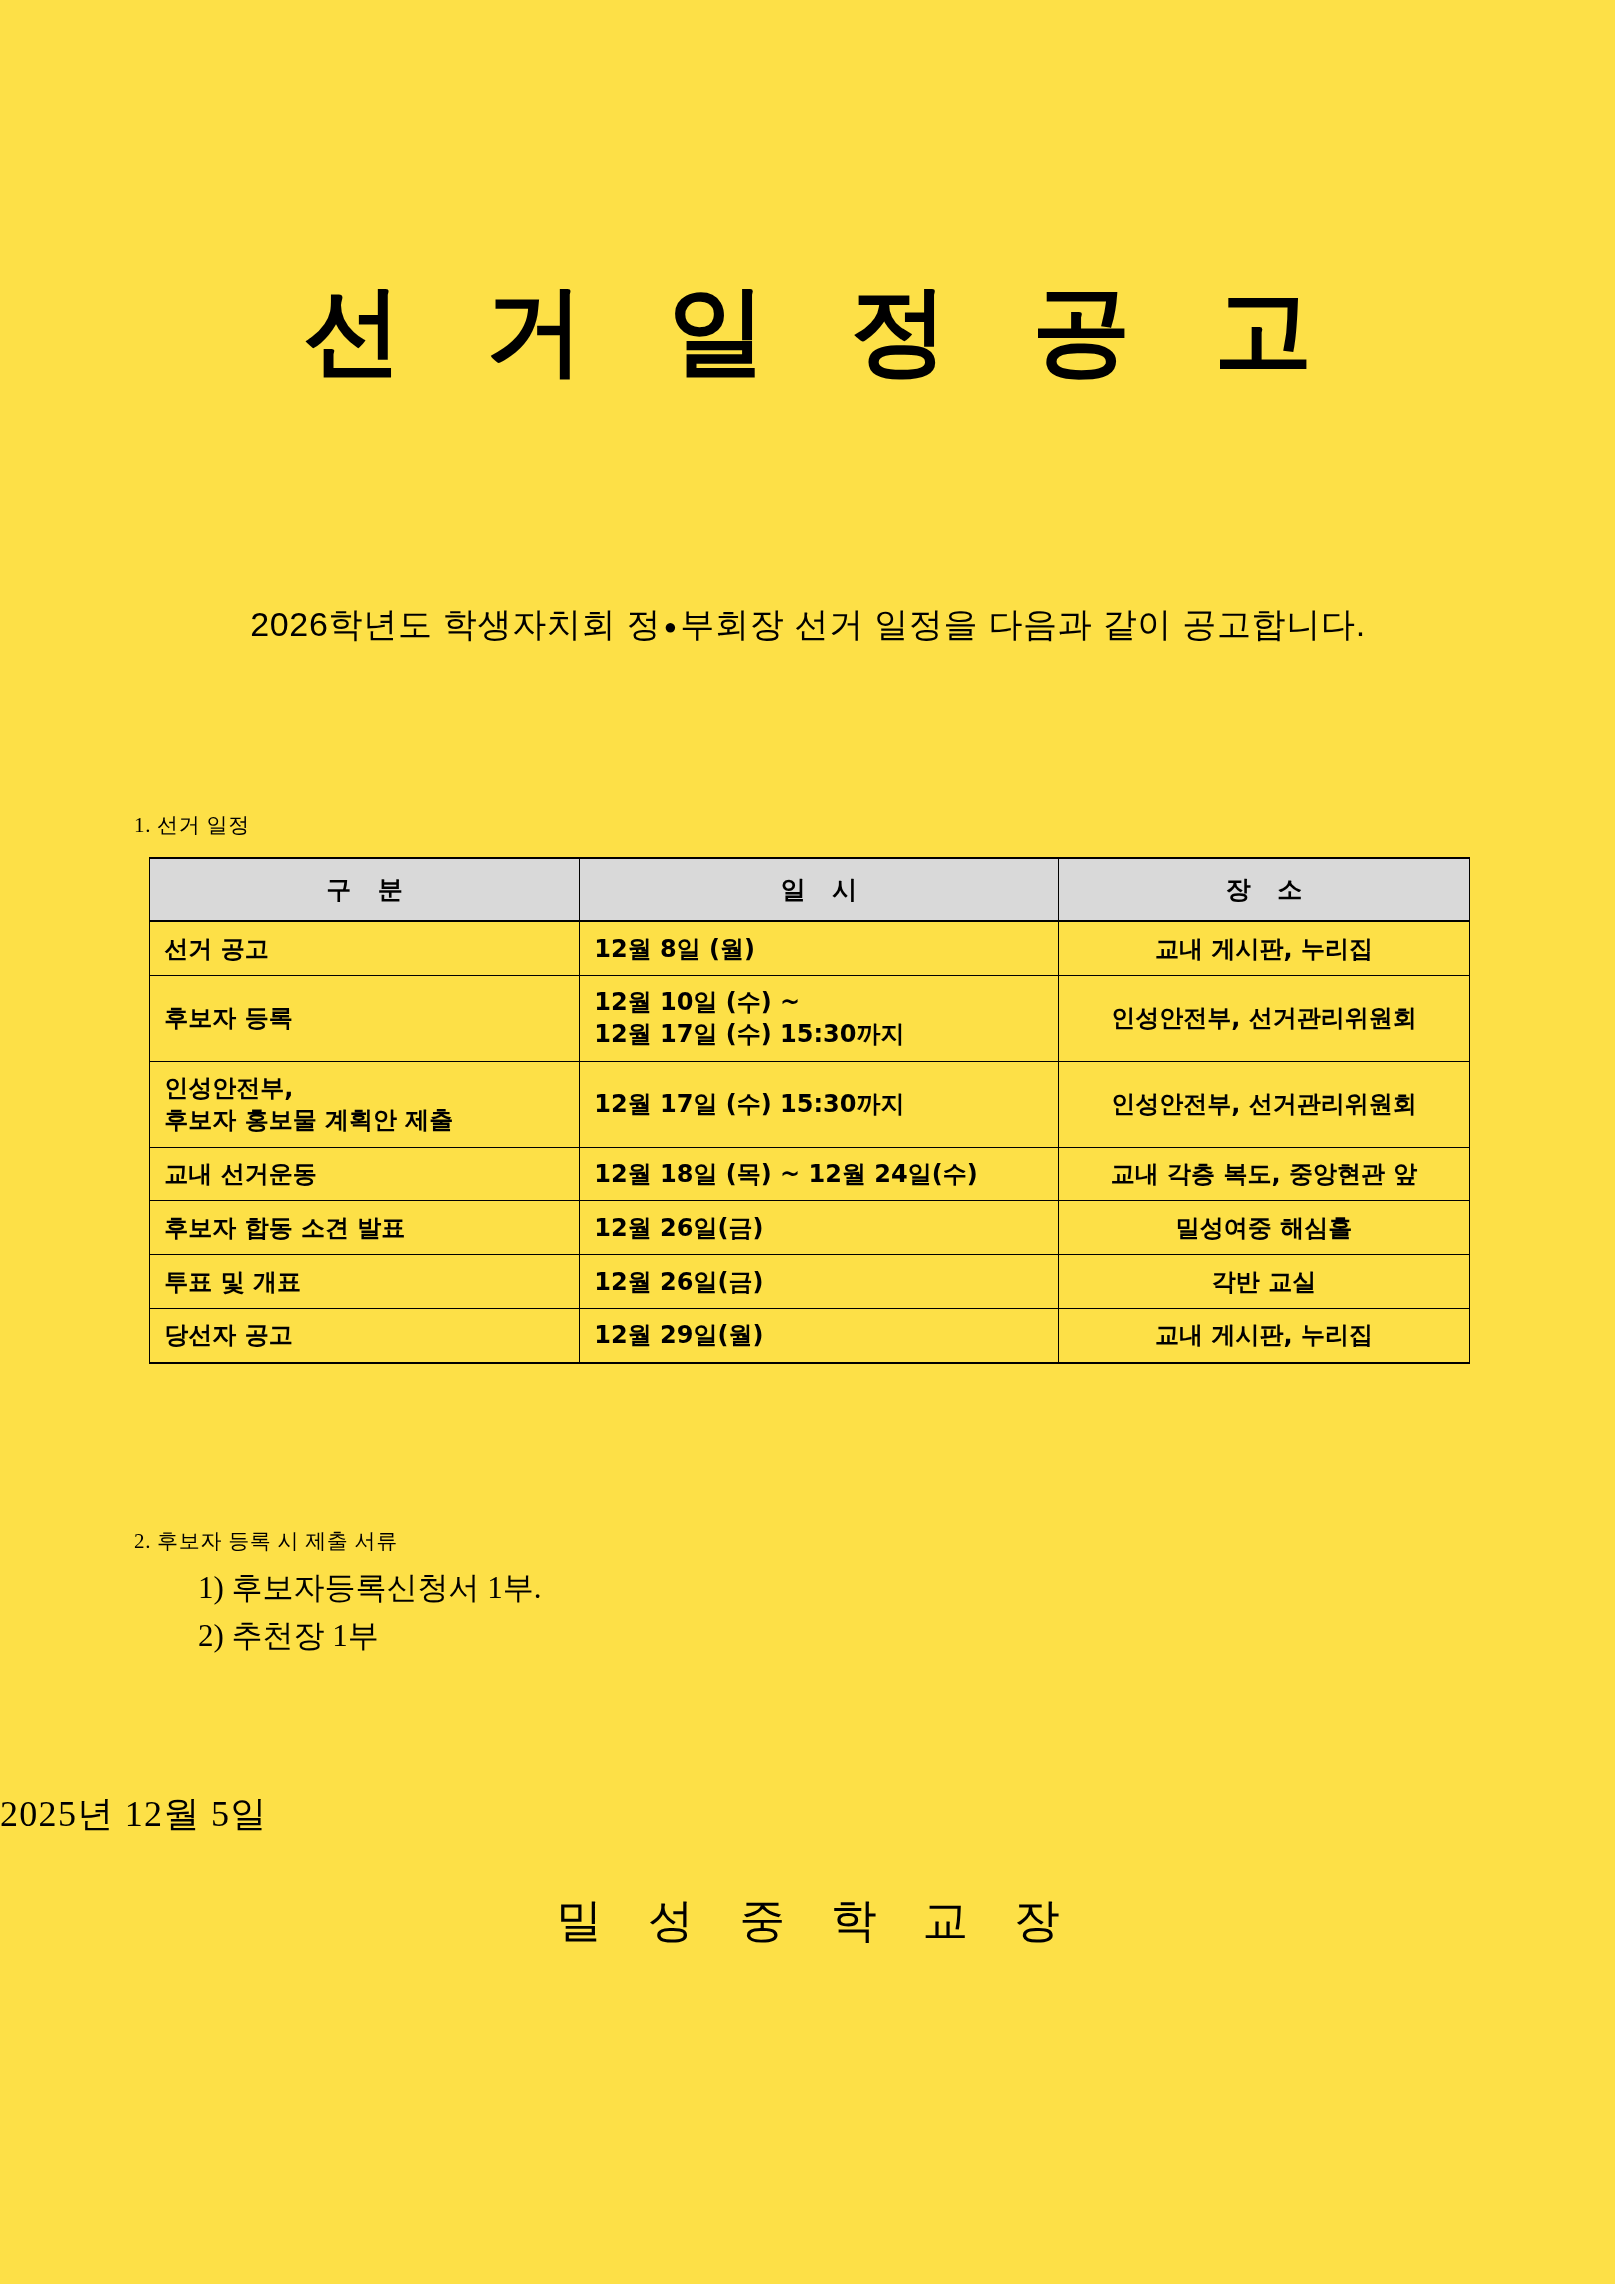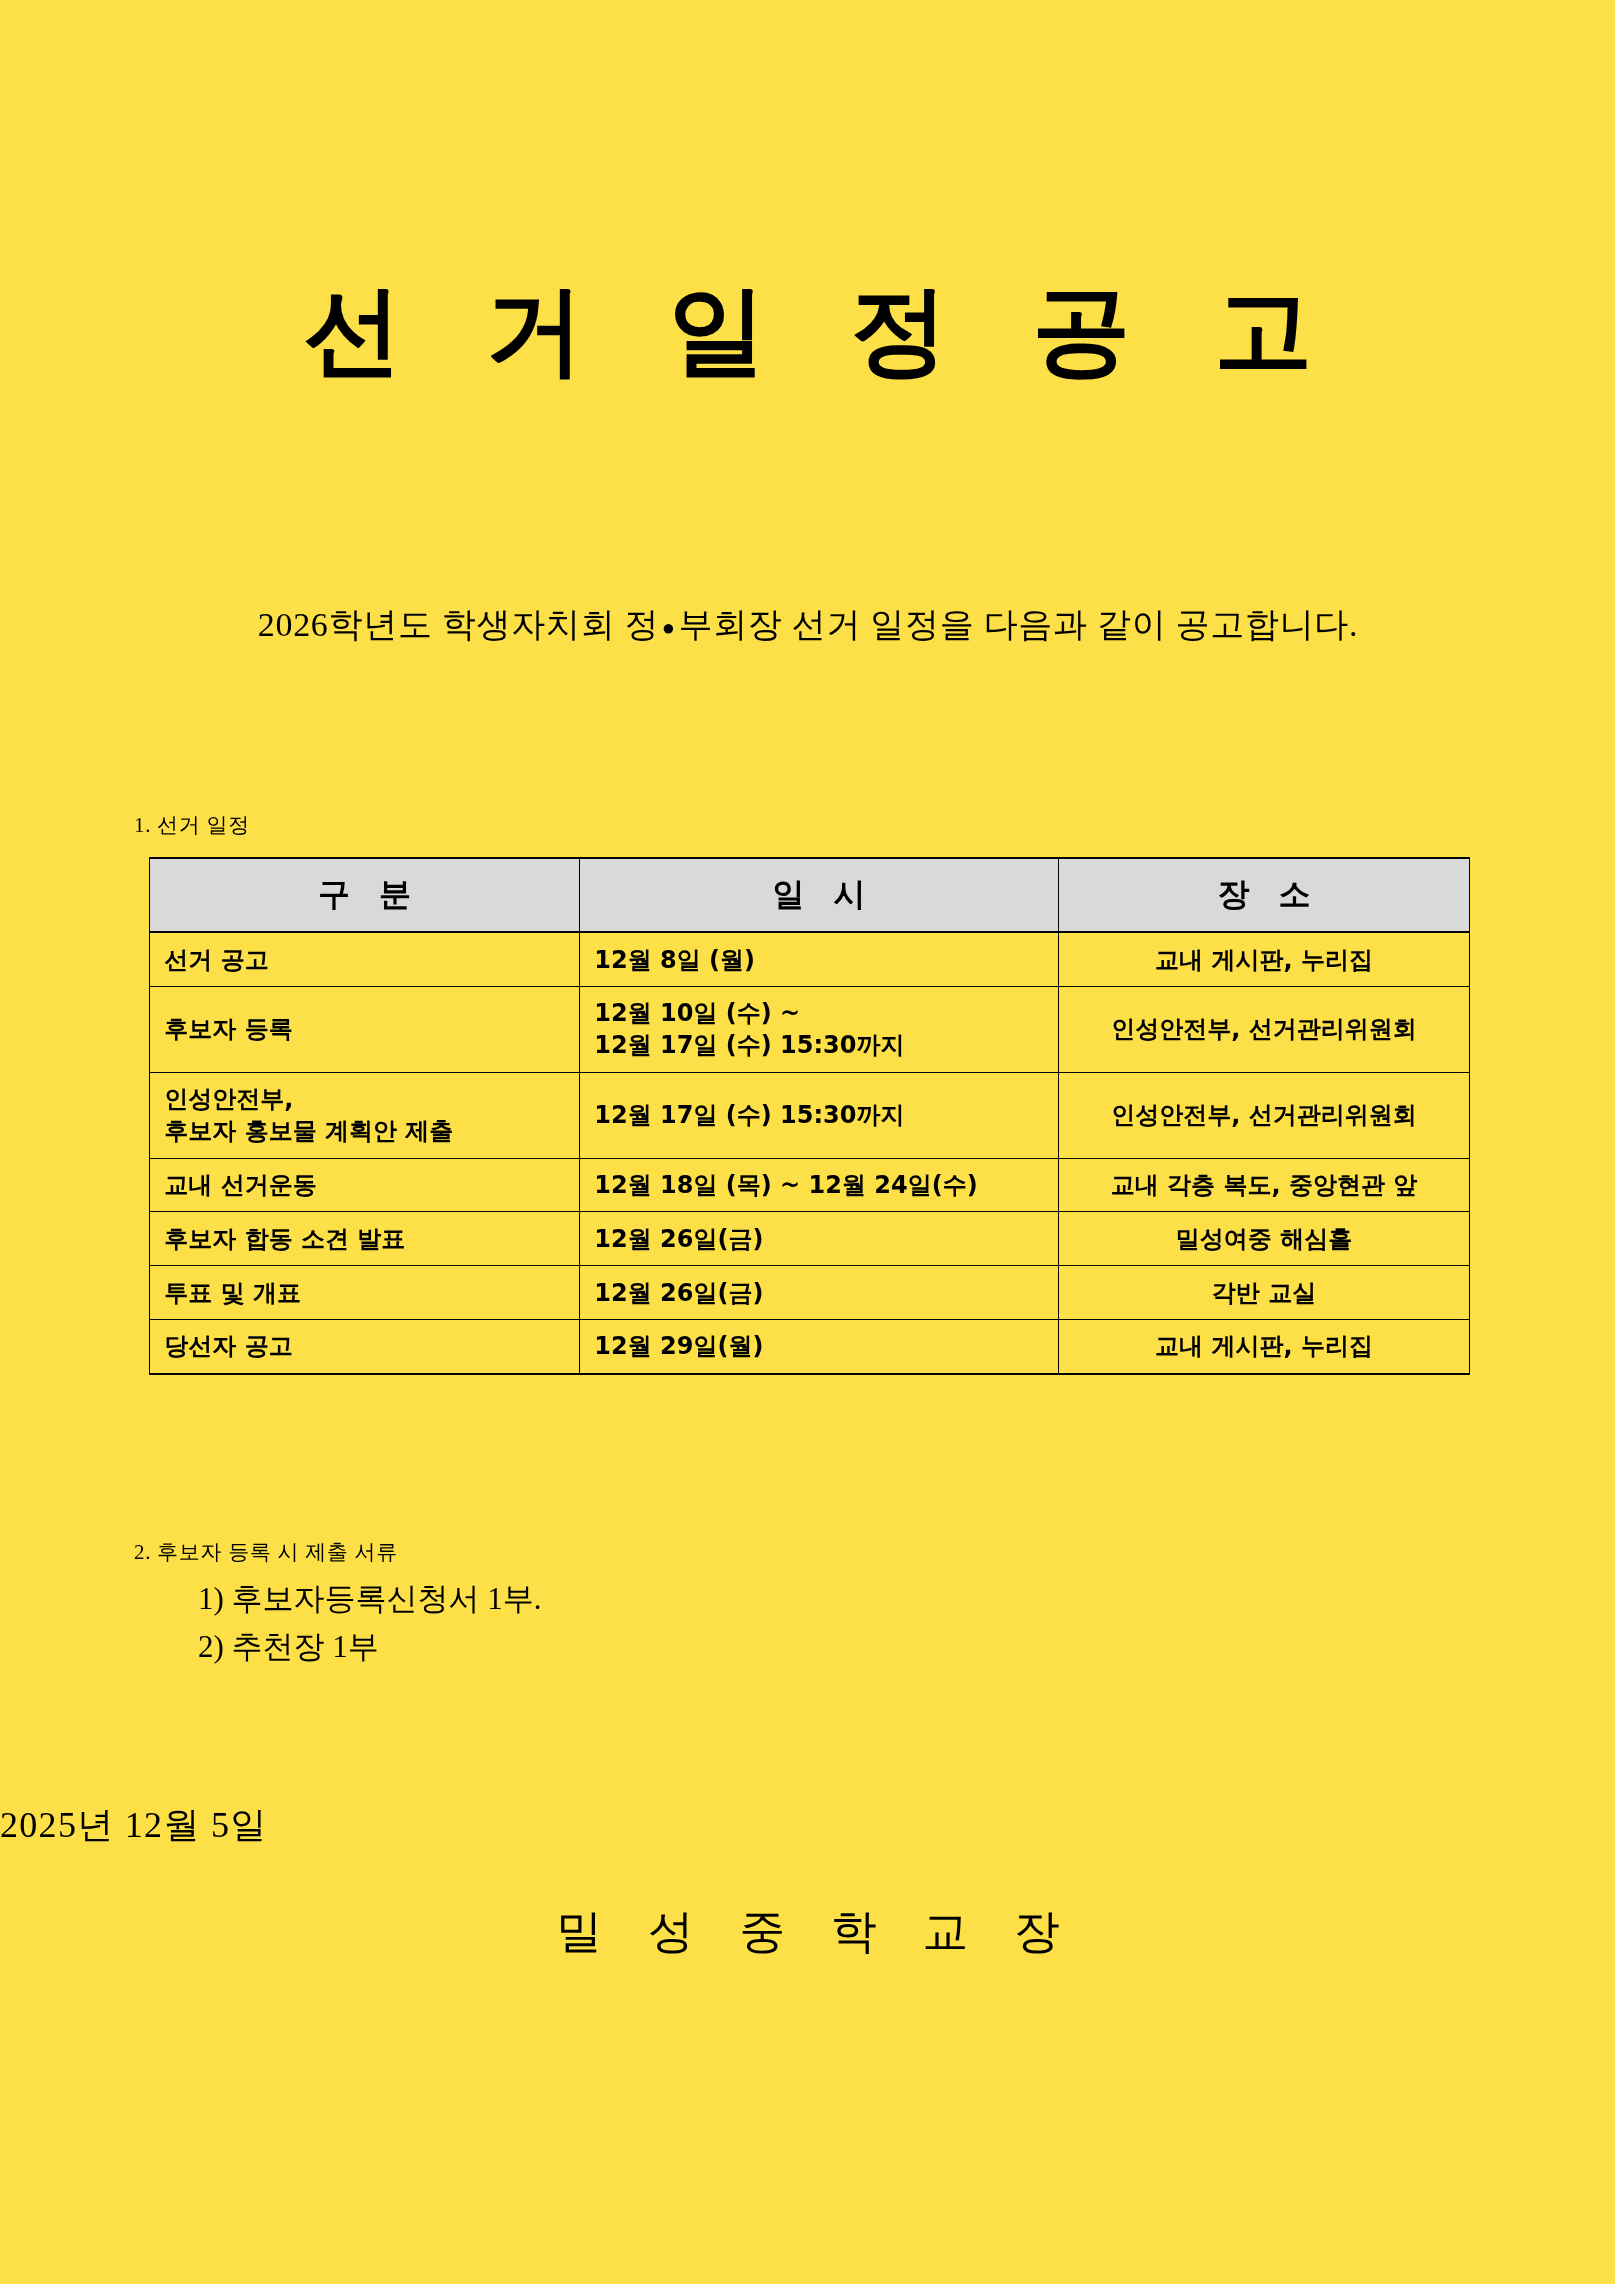--- a/index.html
+++ b/index.html
@@ -33,21 +33,21 @@
     margin-bottom: 0;
     line-height: 1.15;
     text-indent: 25px;
   }
 
   
   .intro {
     margin-top: 215px;
     text-align: center;
     font-size: 34px;
-    font-family: Liberation Serif, serif;
+    font-family: Liberation Sans, sans-serif;
     letter-spacing: 0.7px;
   }
   .intro .bullet {
     font-size: 22px;
     vertical-align: middle;
     padding: 0 2.6px;
   }
 
   
   .section-heading {
@@ -77,21 +77,21 @@
     font-weight: bold;
     font-size: 24px;
     padding: 10.4px 14.3px;
     vertical-align: middle;
   }
   table.schedule thead th {
     background: #d9d9d9;
     text-align: center;
     letter-spacing: 9px;
     text-indent: 9px;
-    font-size: 32px;
+    font-size: 25px;
     padding: 14.3px 6.5px;
     border-top: 2.6px solid #000;
     border-bottom: 2px solid #000;
   }
   table.schedule tbody td.col-div {
     text-align: left;
   }
   table.schedule tbody td.col-date {
     text-align: left;
   }

